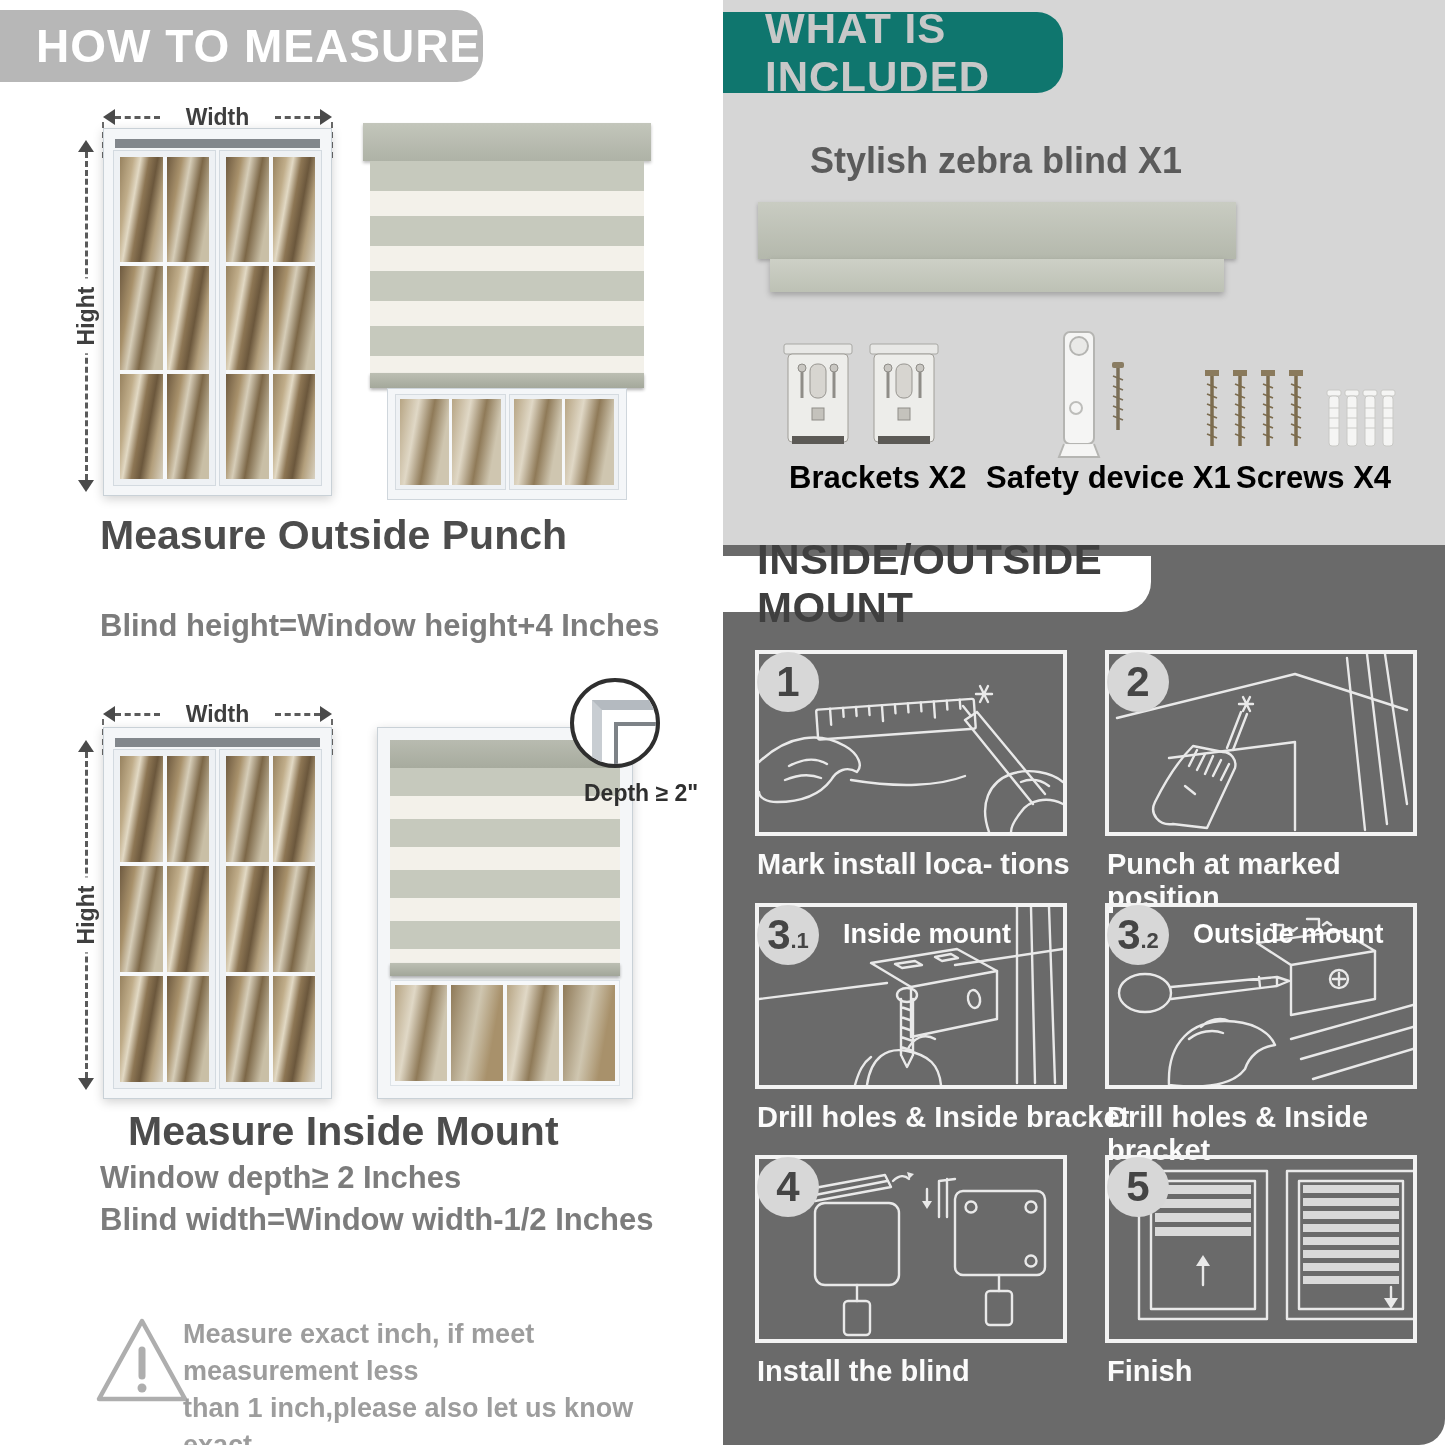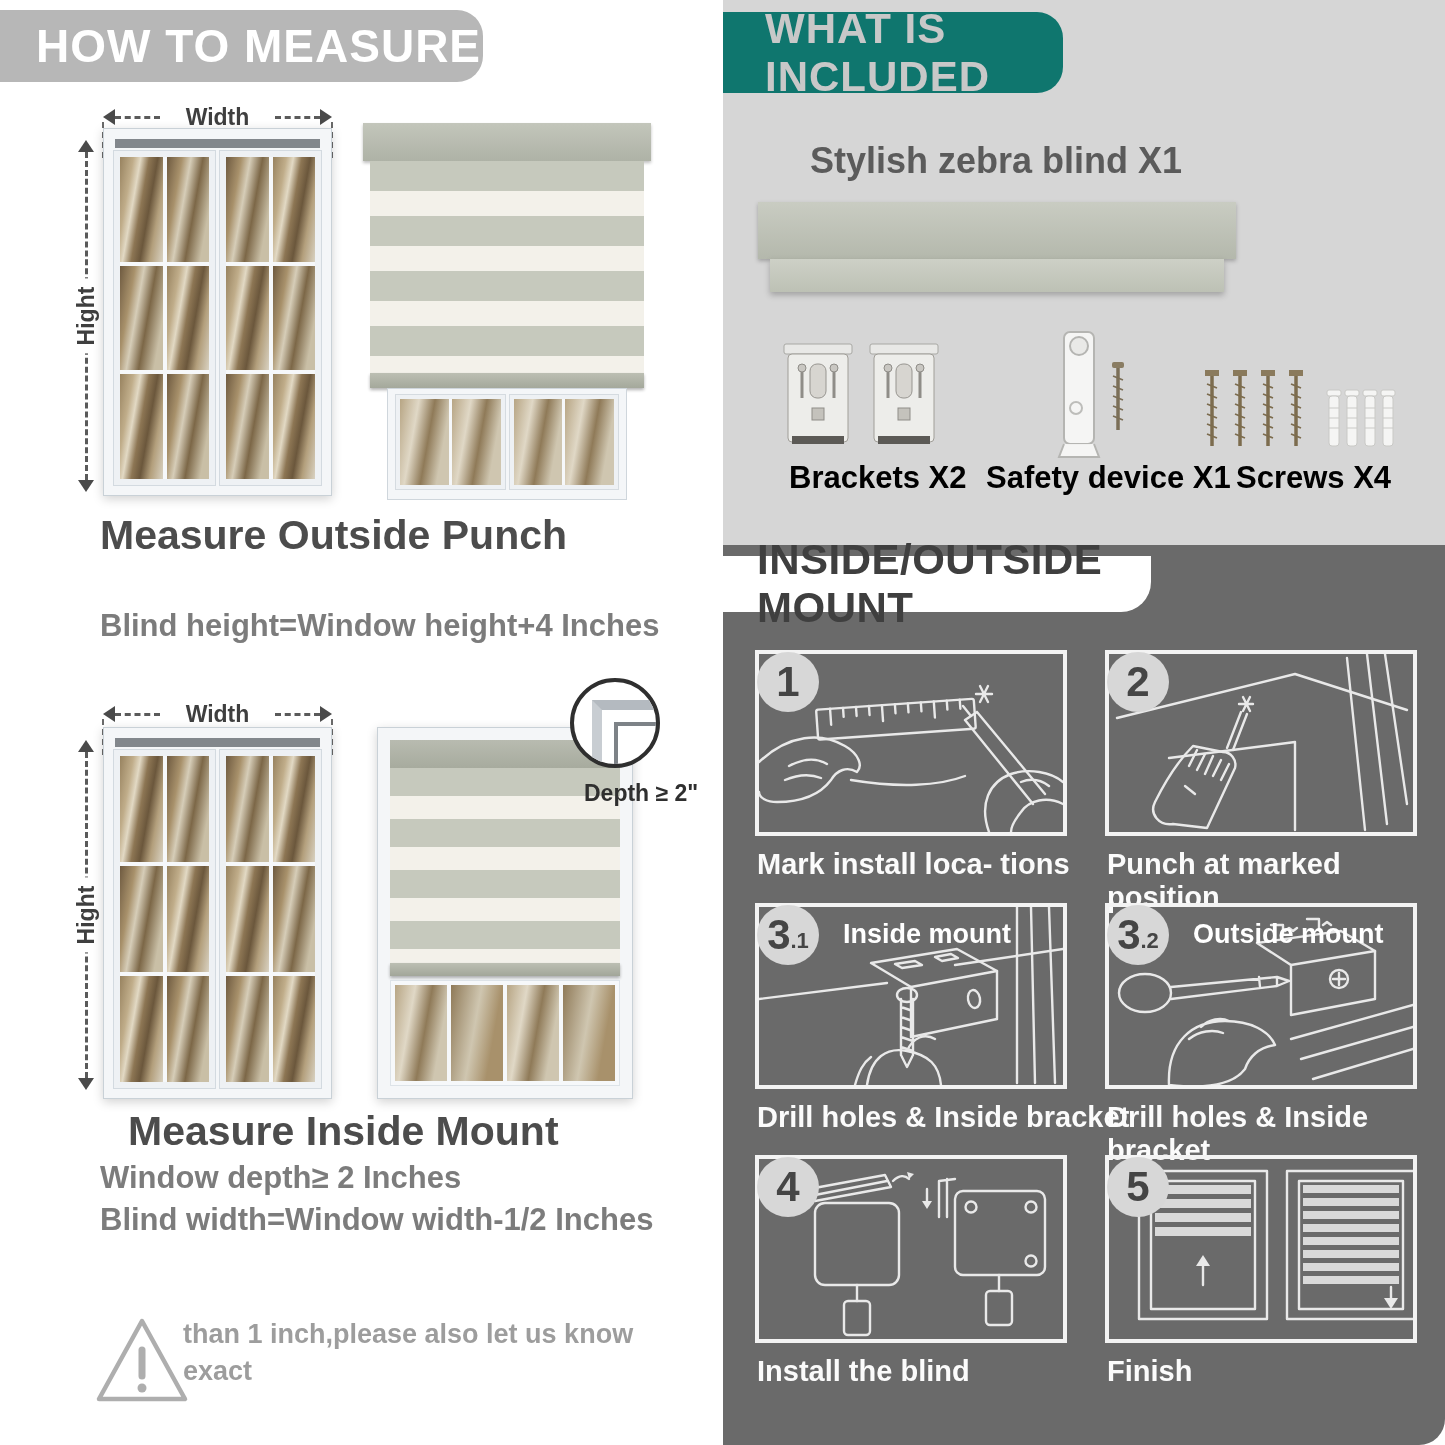--- a/index.html
+++ b/index.html
@@ -225,20 +225,21 @@
   <div class="abs sec-title" style="left:100px;top:1108px;margin-left:28px;">Measure Inside Mount</div>
   <div class="abs sec-line" style="left:100px;top:1160px;">Window depth≥ 2 Inches</div>
   <div class="abs sec-line" style="left:100px;top:1202px;">Blind width=Window width-1/2 Inches</div>
 
   <svg class="abs" style="left:92px;top:1312px;" width="100" height="96" viewBox="0 0 100 96">
     <path d="M50 9 L93 87 L7 87 Z" fill="none" stroke="#aeaeae" stroke-width="4.5" stroke-linejoin="round"></path>
     <line x1="50" y1="38" x2="50" y2="64" stroke="#aeaeae" stroke-width="7" stroke-linecap="round"></line>
     <circle cx="50" cy="76" r="4.5" fill="#aeaeae"></circle>
   </svg>
   <div class="abs warn-text" style="left:183px;top:1316px;width:500px;">
+    <div>Measure exact inch, if meet measurement less</div>
     <div>than 1 inch,please also let us know exact</div>
 
   </div>
 
   <div class="abs light-panel"></div>
   <div class="abs pill-included">
     <span>WHAT IS INCLUDED</span>
   </div>
   <div class="abs product-label" style="left:740px;top:140px;width:512px;">Stylish zebra blind X1</div>
 

